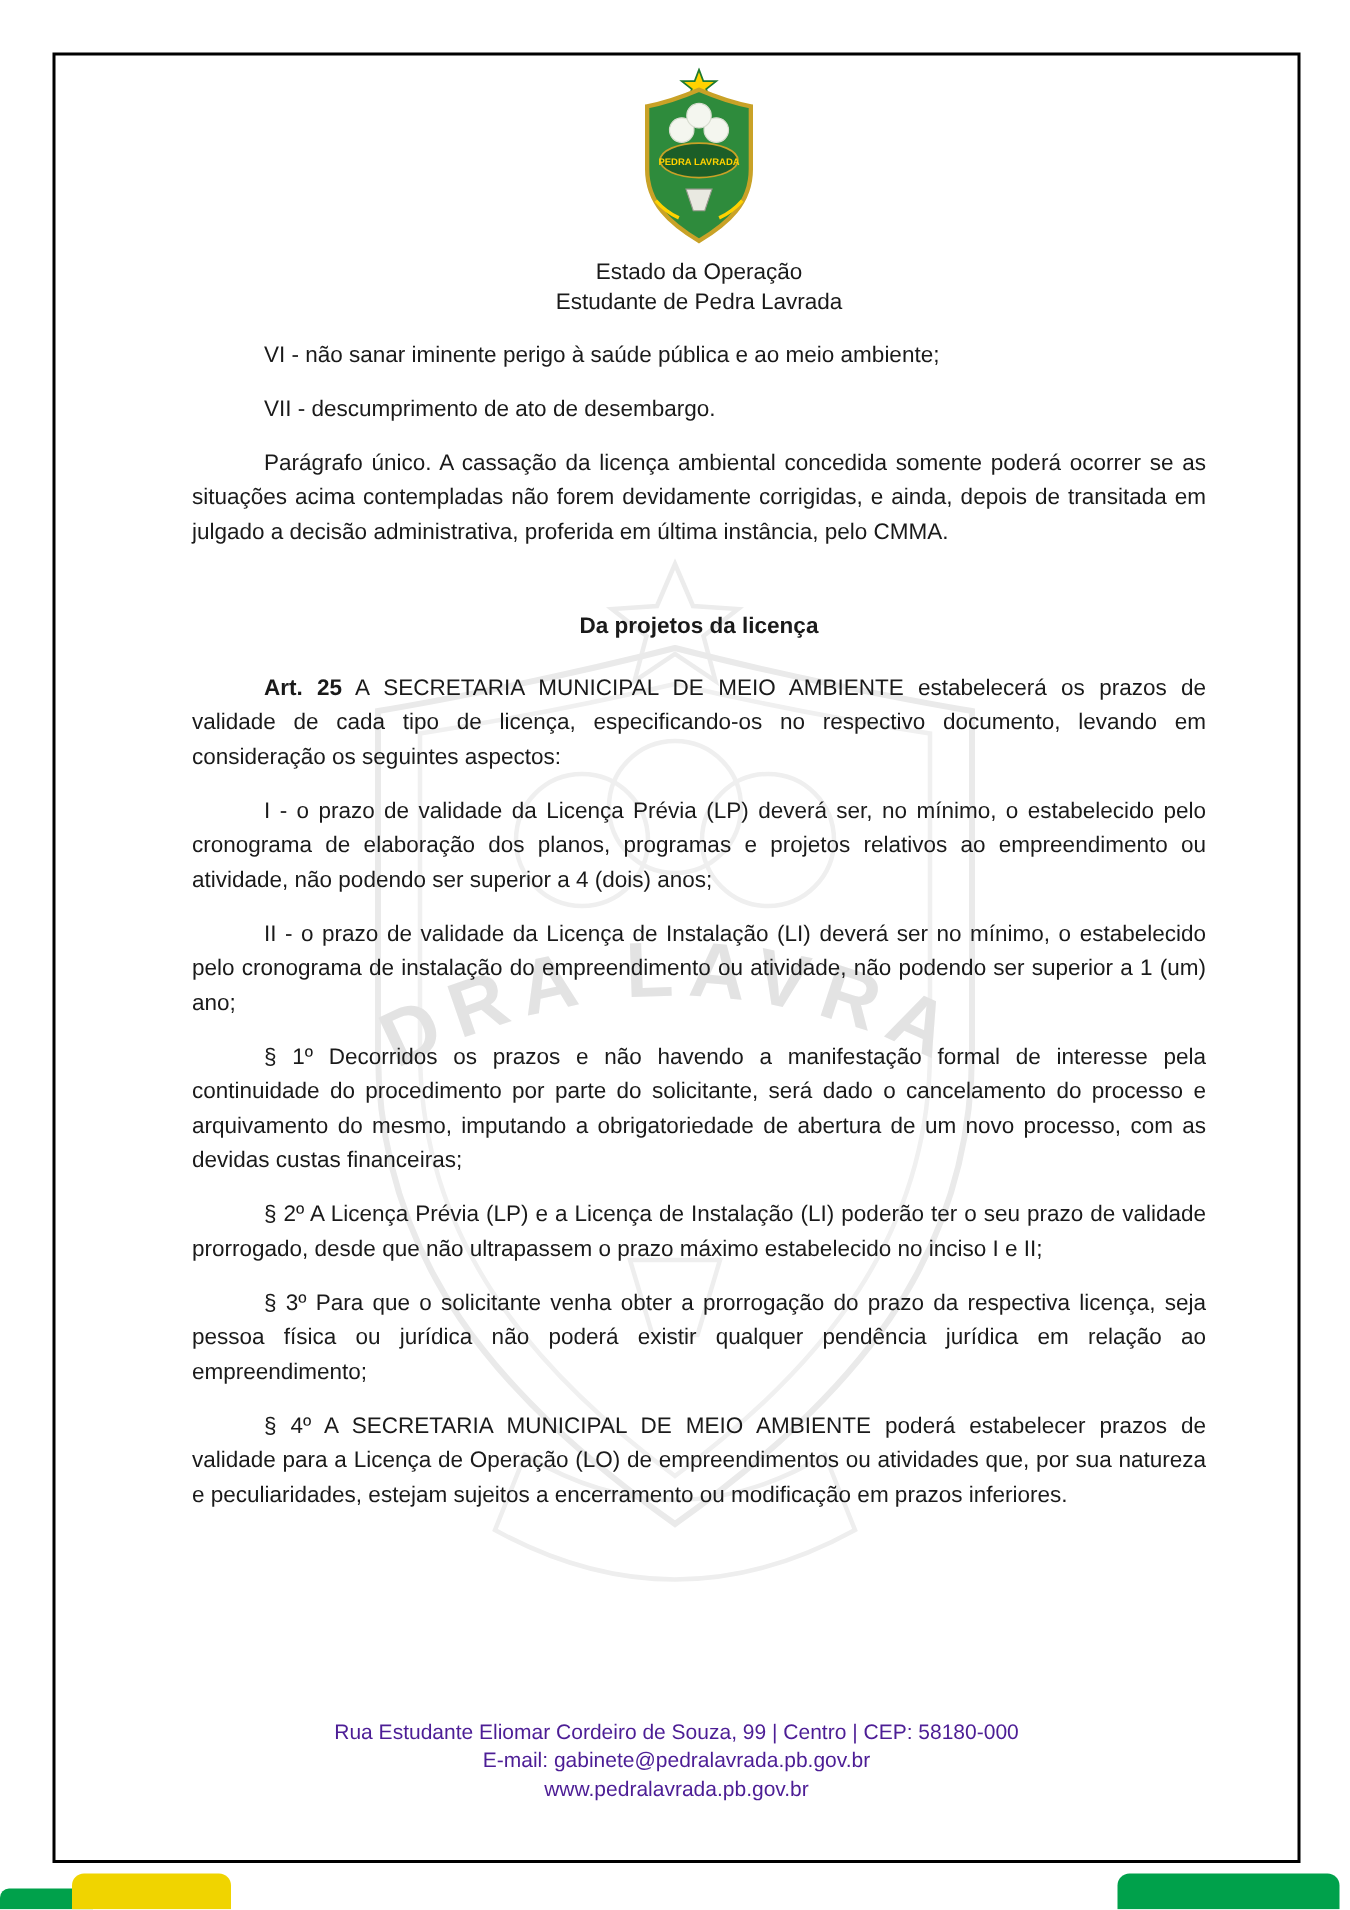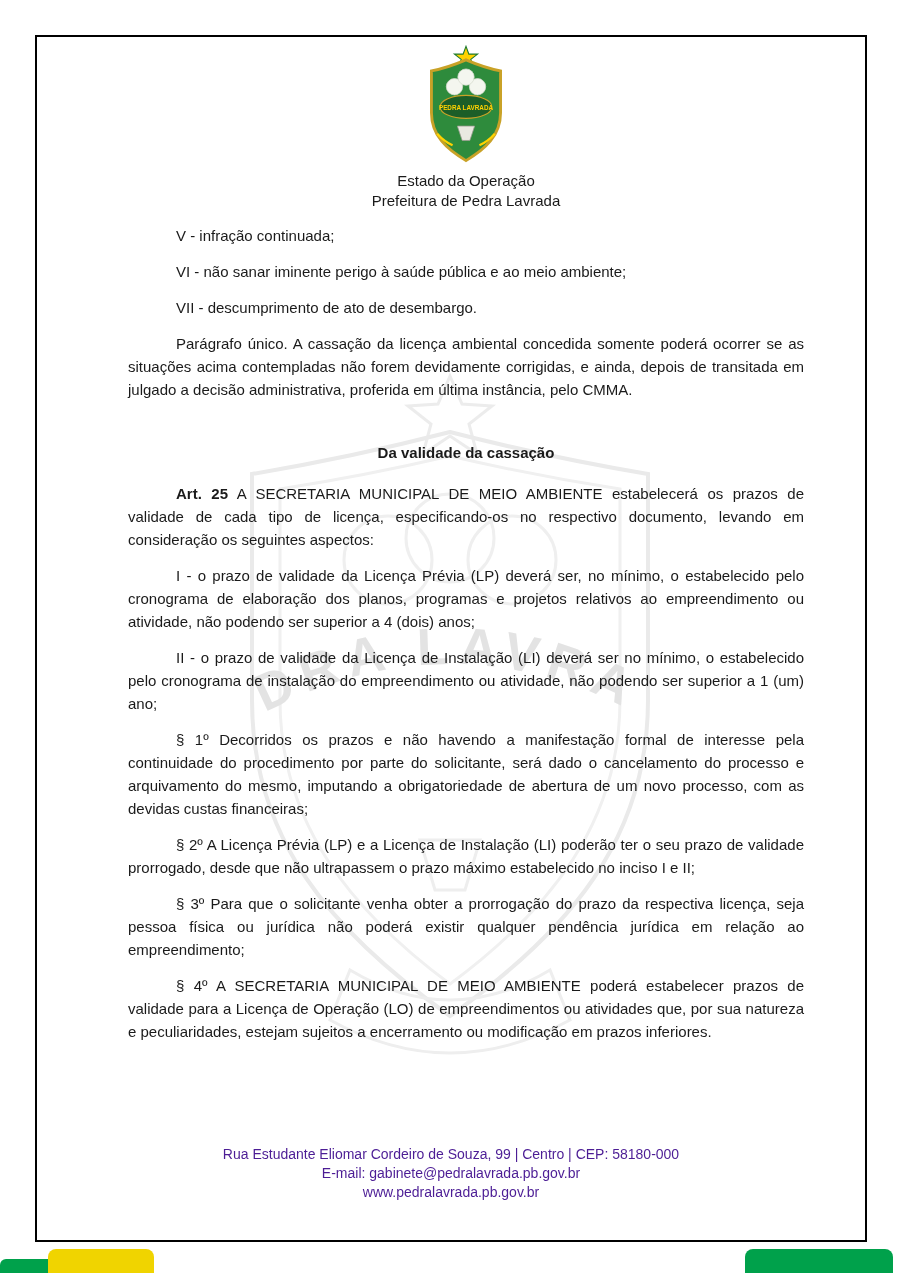--- a/index.html
+++ b/index.html
@@ -73,31 +73,30 @@
         <ellipse cx="50" cy="64" rx="27" ry="12" fill="#1c5e28" stroke="#c9a227" stroke-width="1.2"></ellipse>
         <text x="50" y="67" text-anchor="middle" font-size="6.6" font-weight="bold" fill="#ffd200" font-family="Liberation Sans, sans-serif">PEDRA LAVRADA</text>
         <path d="M41,84 L59,84 L54,99 L46,99 Z" fill="#e9e9e1" stroke="#9a9a90" stroke-width="0.8"></path>
         <path d="M20,92 Q27,100 36,104" fill="none" stroke="#ffd200" stroke-width="2.4"></path>
         <path d="M80,92 Q73,100 64,104" fill="none" stroke="#ffd200" stroke-width="2.4"></path>
       </svg>
     </div>
 
     <div class="header-block">
       <div>Estado da Operação</div>
-      <div>Prefeitura de Pedra Lavrada</div>
+      <div>Estudante de Pedra Lavrada</div>
     </div>
 
     <div class="body-text">
-      <p class="single">V - infração continuada;</p>
       <p class="single">VI - não sanar iminente perigo à saúde pública e ao meio ambiente;</p>
       <p class="single">VII - descumprimento de ato de desembargo.</p>
 
       <p>Parágrafo único. A cassação da licença ambiental concedida somente poderá ocorrer se as situações acima contempladas não forem devidamente corrigidas, e ainda, depois de transitada em julgado a decisão administrativa, proferida em última instância, pelo CMMA.</p>
 
-      <p class="section-title">Da validade da cassação</p>
+      <p class="section-title">Da projetos da licença</p>
 
       <p><span class="bold">Art. 25</span><span> A SECRETARIA MUNICIPAL DE MEIO AMBIENTE estabelecerá os prazos de validade de cada tipo de licença, especificando-os no respectivo documento, levando em consideração os seguintes aspectos:</span></p>
 
       <p>I - o prazo de validade da Licença Prévia (LP) deverá ser, no mínimo, o estabelecido pelo cronograma de elaboração dos planos, programas e projetos relativos ao empreendimento ou atividade, não podendo ser superior a 4 (dois) anos;</p>
       <p>II - o prazo de validade da Licença de Instalação (LI) deverá ser no mínimo, o estabelecido pelo cronograma de instalação do empreendimento ou atividade, não podendo ser superior a 1 (um) ano;</p>
 
       <p>§ 1º Decorridos os prazos e não havendo a manifestação formal de interesse pela continuidade do procedimento por parte do solicitante, será dado o cancelamento do processo e arquivamento do mesmo, imputando a obrigatoriedade de abertura de um novo processo, com as devidas custas financeiras;</p>
       <p>§ 2º A Licença Prévia (LP) e a Licença de Instalação (LI) poderão ter o seu prazo de validade prorrogado, desde que não ultrapassem o prazo máximo estabelecido no inciso I e II;</p>
       <p>§ 3º Para que o solicitante venha obter a prorrogação do prazo da respectiva licença, seja pessoa física ou jurídica não poderá existir qualquer pendência jurídica em relação ao empreendimento;</p>
       <p>§ 4º A SECRETARIA MUNICIPAL DE MEIO AMBIENTE poderá estabelecer prazos de validade para a Licença de Operação (LO) de empreendimentos ou atividades que, por sua natureza e peculiaridades, estejam sujeitos a encerramento ou modificação em prazos inferiores.</p>

